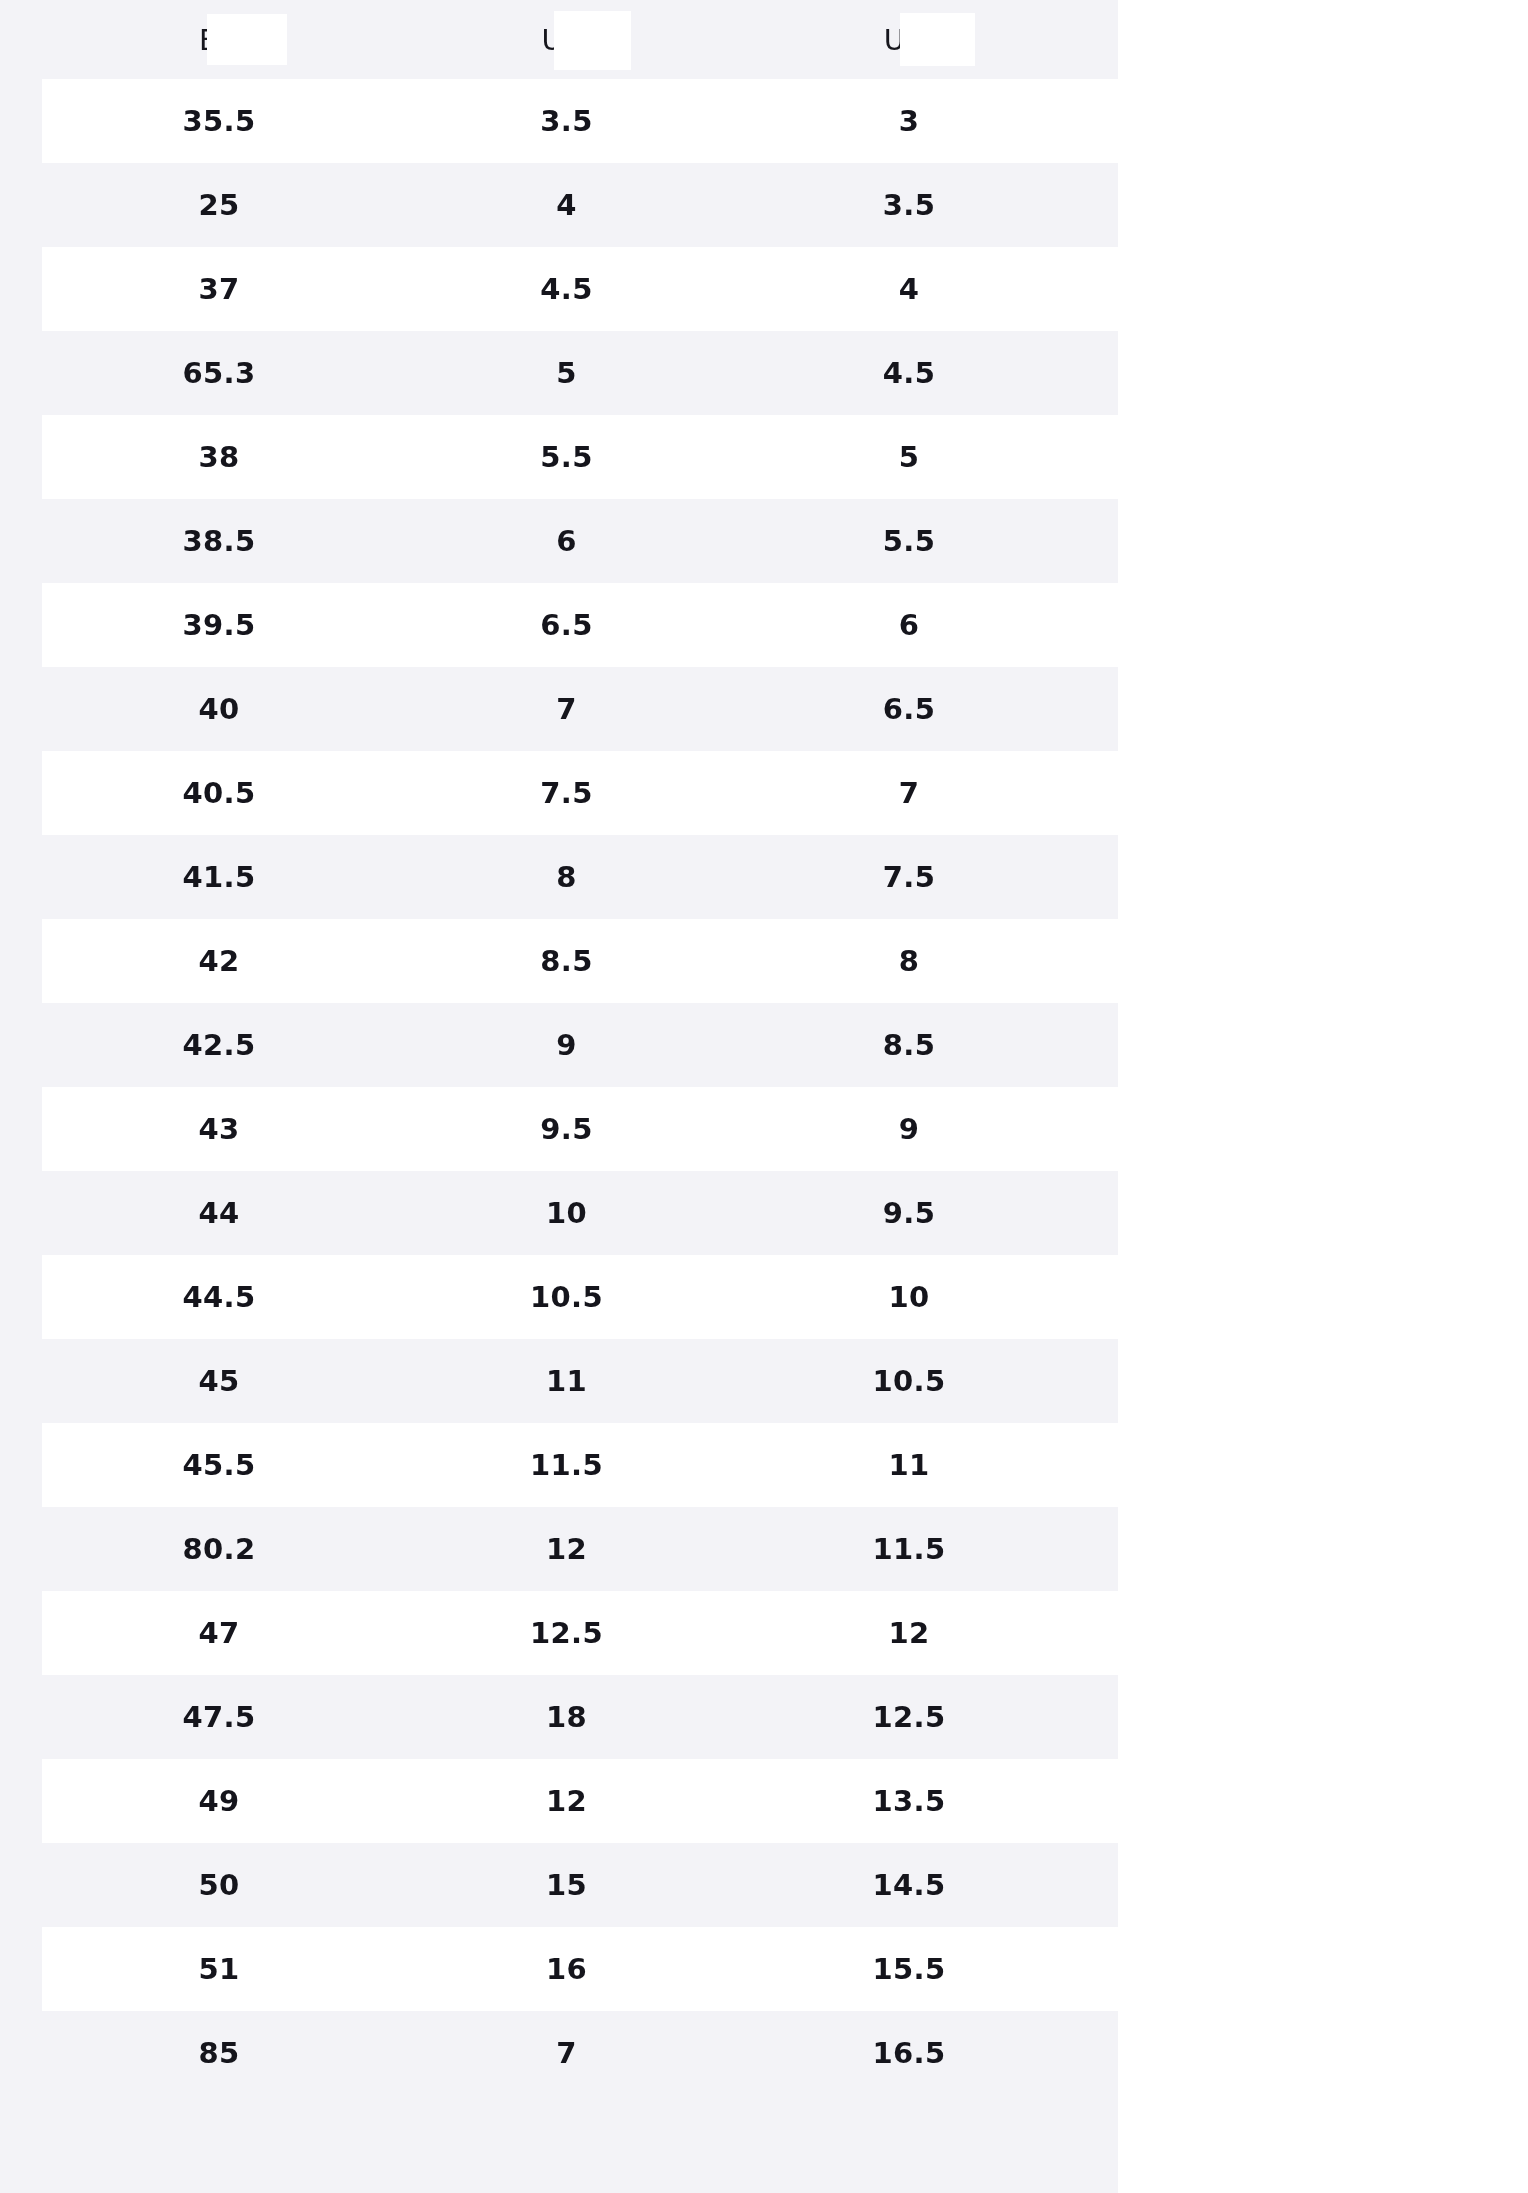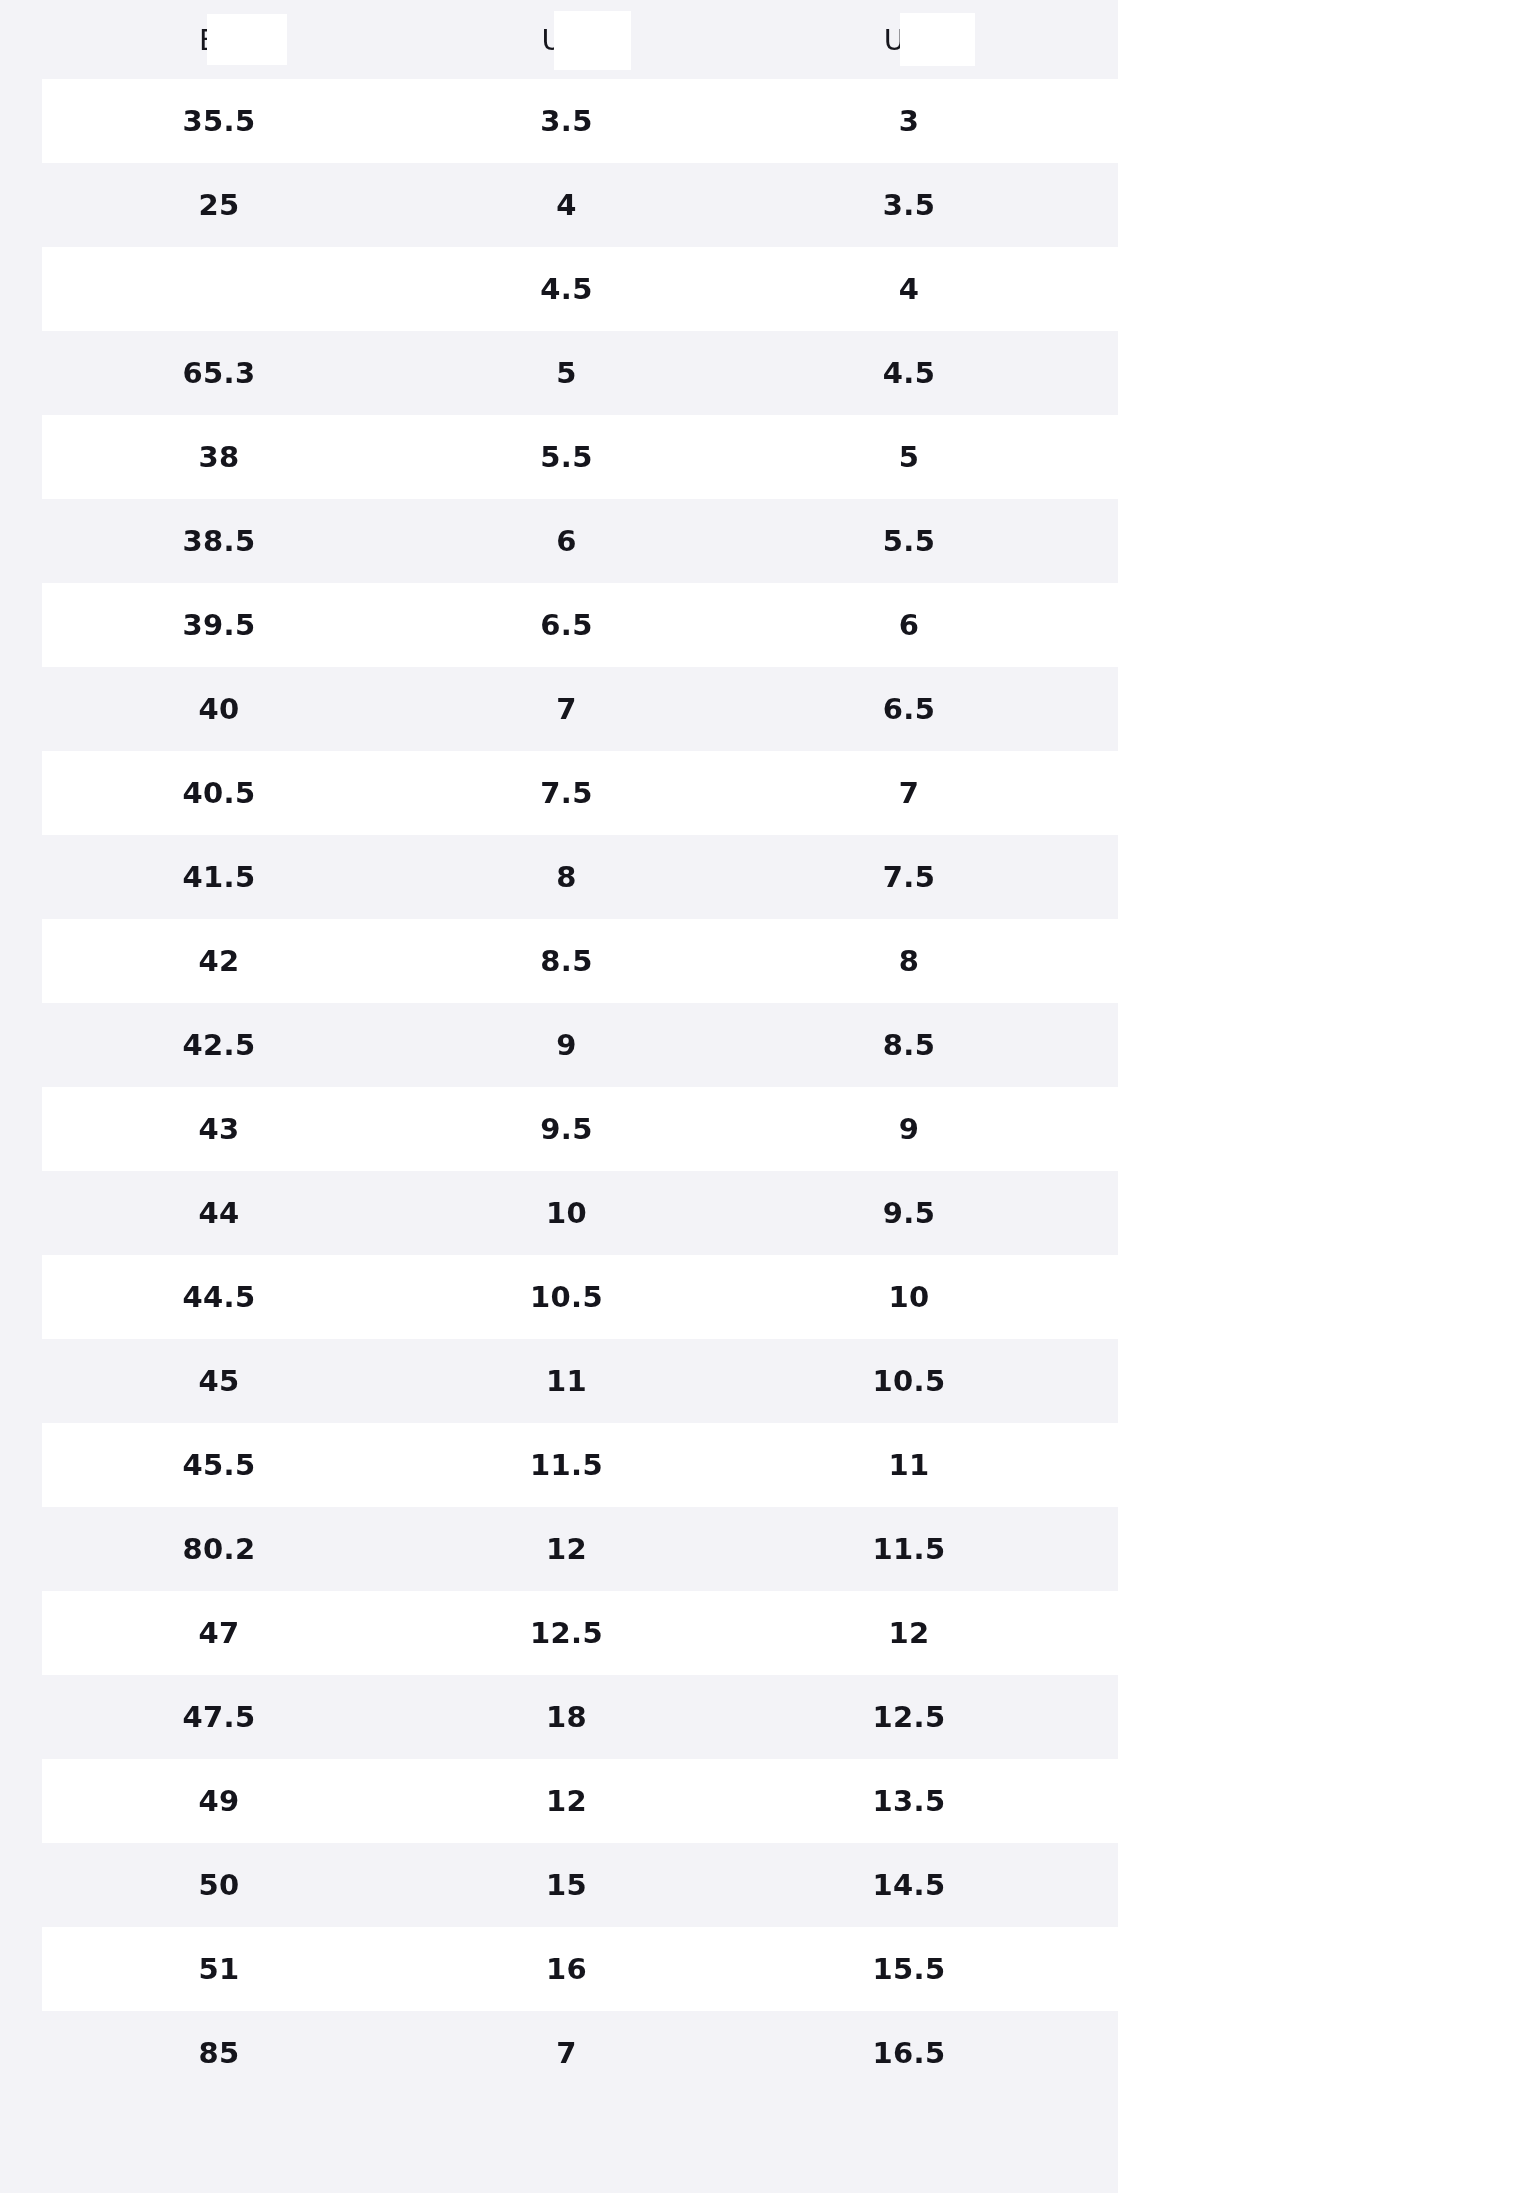--- a/index.html
+++ b/index.html
@@ -137,20 +137,23 @@
         </div>
         <div class="td-cell col-us">
           <span>4</span>
         </div>
         <div class="td-cell col-uk">
           <span>3.5</span>
         </div>
       </div>
       <div class="trow even">
         <div class="row-fill"></div>
+        <div class="td-cell col-eu">
+          <span>37</span>
+        </div>
         <div class="td-cell col-us">
           <span>4.5</span>
         </div>
         <div class="td-cell col-uk">
           <span>4</span>
         </div>
       </div>
       <div class="trow odd">
         <div class="row-fill"></div>
         <div class="td-cell col-eu">

